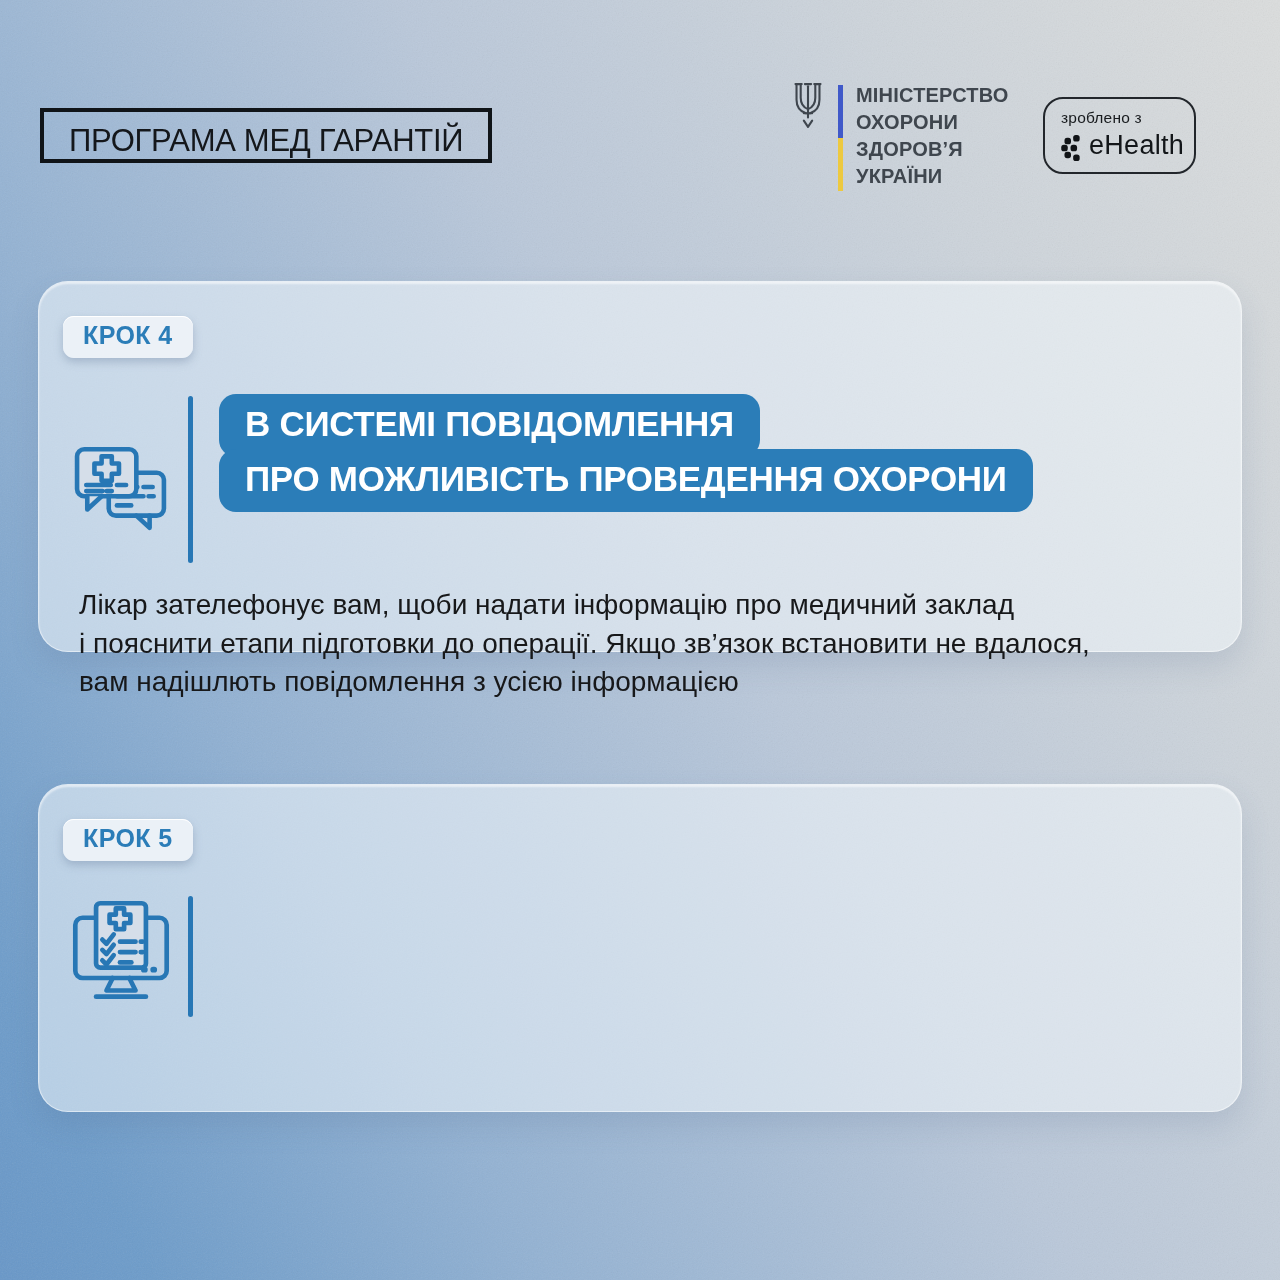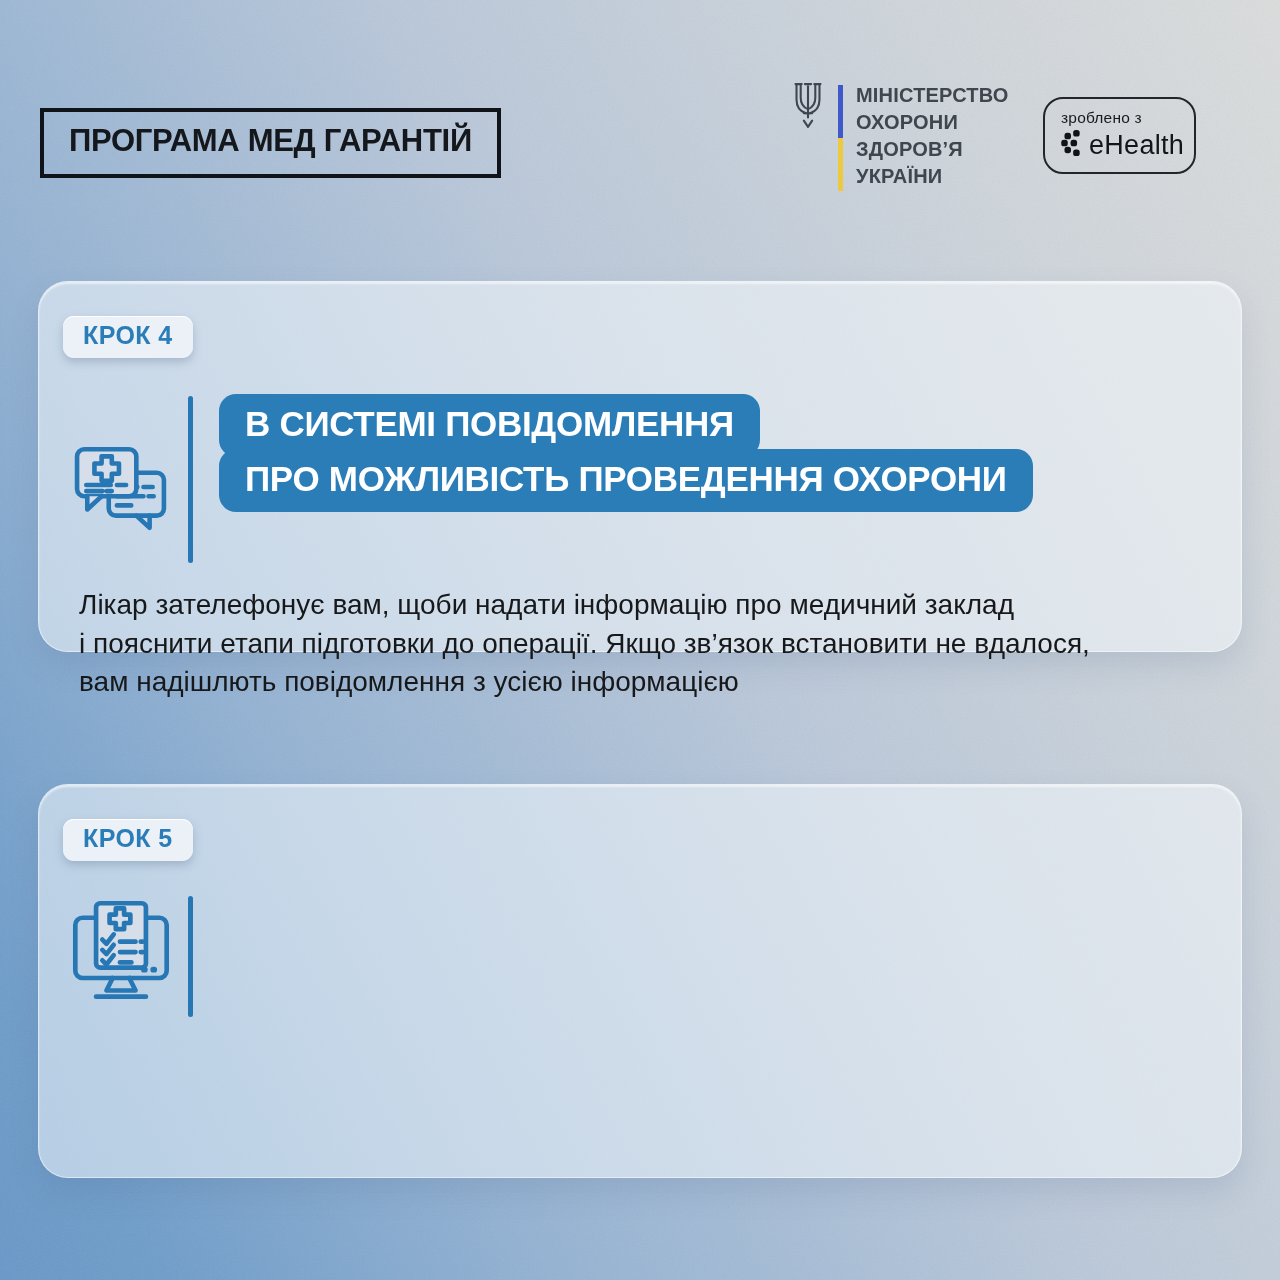--- a/index.html
+++ b/index.html
@@ -5,42 +5,42 @@
   html,body{margin:0;padding:0;}
   body{
     width:1280px;height:1280px;position:relative;overflow:hidden;
     font-family:"Liberation Sans","DejaVu Sans",sans-serif;
     background:linear-gradient(242deg,#dbdddd 0%,#cdd4db 22%,#bac8da 45%,#93b2d3 72%,#6d9cca 92%,#6897c8 100%);
   }
   .noise{position:absolute;inset:0;z-index:0;pointer-events:none;opacity:.55;}
   
   .title-box{
     position:absolute;left:40px;top:108px;z-index:2;
-    border:4px solid #101418;padding:11px 25px 15px;
-    font-size:31px;font-weight:bold;letter-spacing:-.3px;color:#14171b;
+    border:4px solid #101418;padding:11px 25px 0;
+    font-size:31px;font-weight:normal;letter-spacing:-.3px;color:#14171b;
     font-stretch:condensed;white-space:nowrap;
   }
   .ministry{position:absolute;left:790px;top:82px;z-index:2;display:flex;align-items:flex-start;}
   .flagbar{width:5px;height:106px;margin:3px 0 0 12px;
     background:linear-gradient(#4059c9 0 50%,#edc940 50% 100%);}
   .ministry-name{margin:0 0 0 13px;font-size:20px;line-height:27px;font-weight:bold;
     color:#3f464e;white-space:pre-line;letter-spacing:.2px;font-stretch:condensed;}
   .ehealth{position:absolute;left:1043px;top:97px;z-index:2;width:153px;height:77px;
     box-sizing:border-box;border:2.5px solid #22262b;border-radius:20px;
     padding:10px 0 0 16px;color:#181b1e;}
   .made-with{font-size:15.5px;letter-spacing:.2px;}
-  .brand-row{display:flex;align-items:flex-start;margin-top:3px;}
+  .brand-row{display:flex;align-items:flex-end;margin-top:3px;}
   .brand{font-size:27px;margin-left:8px;letter-spacing:.3px;color:#131619;}
   
   .card{position:absolute;left:38px;width:1204px;z-index:1;
     background:rgba(243,247,251,.55);border-radius:30px;
     border:1.5px solid rgba(255,255,255,.5);box-sizing:border-box;
     box-shadow:0 14px 30px rgba(73,100,135,.16), inset 0 2px 2px rgba(255,255,255,.55);}
   .card-1{top:281px;height:371px;}
-  .card-2{top:784px;height:394px;}
+  .card-2{top:784px;height:328px;}
   .badge{position:absolute;left:24px;top:34px;
     background:rgba(237,242,248,.95);color:#2b7db8;
     font-size:25px;font-weight:bold;letter-spacing:.4px;
     padding:5px 20px 8px;border-radius:11px;
     box-shadow:0 4px 8px rgba(96,118,148,.35), inset 0 1px 0 #fff;}
   .step-icon{position:absolute;left:32px;}
   .card-1 .step-icon{top:158px;}
   .card-2 .step-icon{top:112px;}
   .vdiv{position:absolute;left:149px;width:5px;background:#2777b5;border-radius:3px;}
   .card-1 .vdiv{top:114px;height:167px;}

